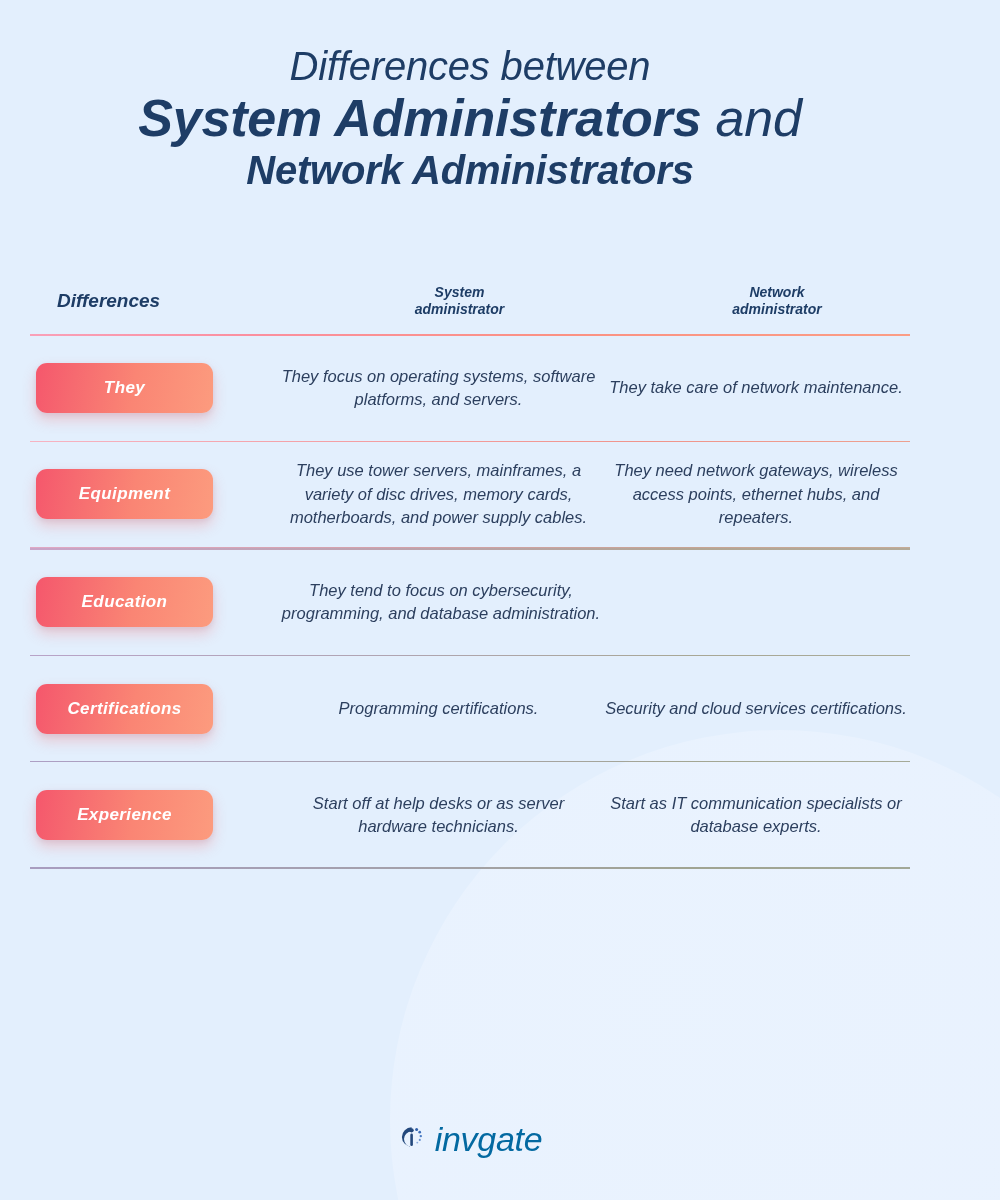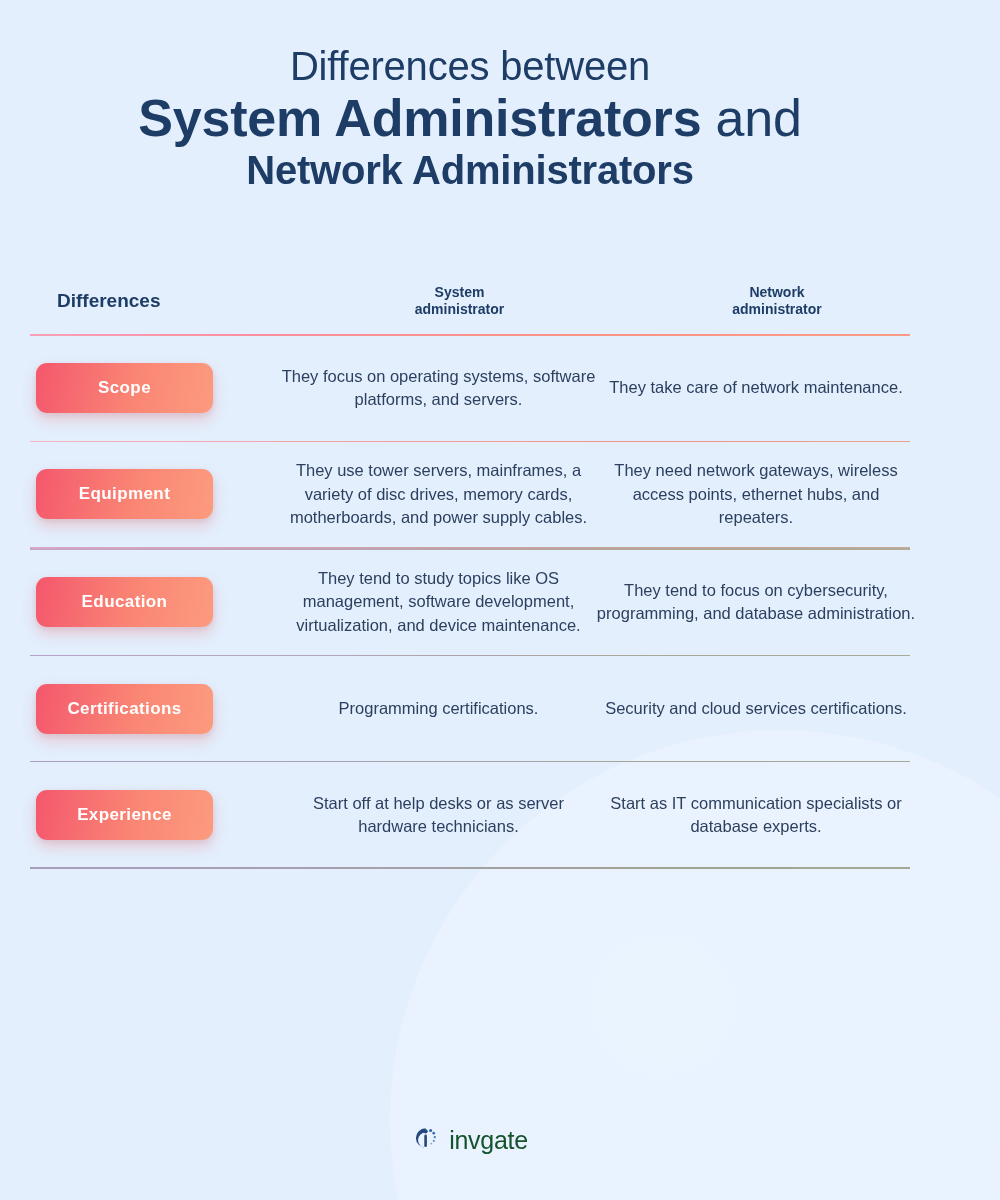--- a/index.html
+++ b/index.html
@@ -27,20 +27,21 @@
     background: radial-gradient(circle at 35% 35%, #eaf3fe 0%, #e9f2fe 60%, #e8f1fd 100%);
     opacity: 0.95;
     pointer-events: none;
   }
 
   .page {
     position: relative;
     width: 940px;
     height: 1200px;
     z-index: 2;
+    font-style: italic;
   }
 
   
   .title-block {
     padding-top: 44px;
     text-align: center;
     color: #1e3d66;
     line-height: 1.13;
   }
   .title-line {
@@ -163,22 +164,22 @@
     bottom: 44px;
     display: flex;
     align-items: center;
     justify-content: center;
     gap: 9px;
   }
   .logo-mark {
     display: block;
   }
   .logo-text {
-    font-size: 25px;
-    color: #14532d;
+    font-size: 34px;
+    color: #0369a1;
     font-weight: 400;
     letter-spacing: -0.3px;
     line-height: 1;
   }
 </style>
 </head>
 <body>
 
 <div class="bg-decor"></div>
 
@@ -201,21 +202,21 @@
       <div class="col-c head-c">
         <div>Network</div>
         <div>administrator</div>
       </div>
     </div>
 
     <hr class="divider d0">
 
     <div class="row content-row">
       <div class="col-a pill-wrap">
-        <div class="pill">Scope</div>
+        <div class="pill">They</div>
       </div>
       <div class="col-b cell-text">They focus on operating systems, software platforms, and servers.</div>
       <div class="col-c cell-text">They take care of network maintenance.</div>
     </div>
 
     <hr class="divider d1">
 
     <div class="row content-row">
       <div class="col-a pill-wrap">
         <div class="pill">Equipment</div>
@@ -226,21 +227,20 @@
 
     <hr class="divider d2">
 
 
     <hr class="divider d3">
 
     <div class="row content-row">
       <div class="col-a pill-wrap">
         <div class="pill">Education</div>
       </div>
-      <div class="col-b cell-text">They tend to study topics like OS management, software development, virtualization, and device maintenance.</div>
       <div class="col-c cell-text">They tend to focus on cybersecurity, programming, and database administration.</div>
     </div>
 
     <hr class="divider d4">
 
     <div class="row content-row">
       <div class="col-a pill-wrap">
         <div class="pill">Certifications</div>
       </div>
       <div class="col-b cell-text">Programming certifications.</div>

